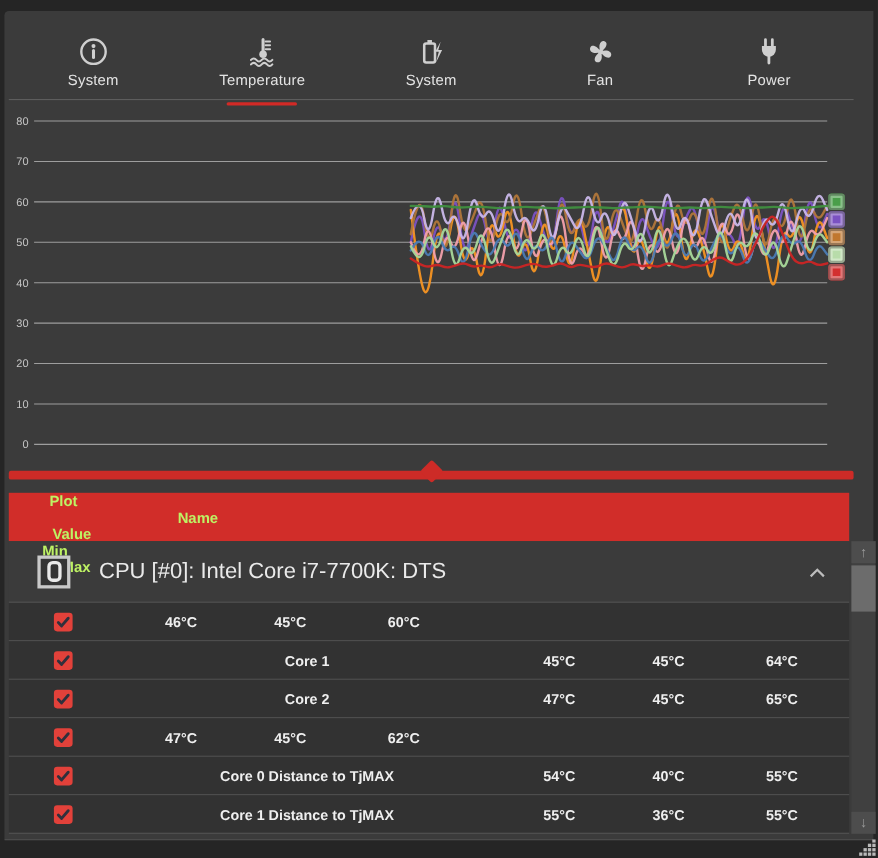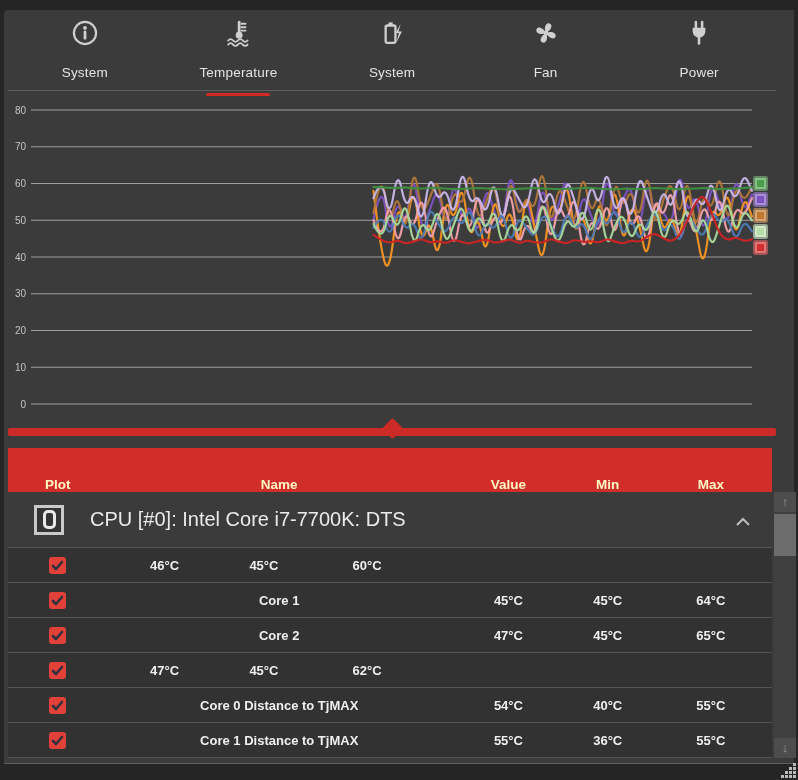--- a/index.html
+++ b/index.html
@@ -16,21 +16,21 @@
     border-bottom:1px solid #5f5f5f;
     border-radius:4px 0 0 0;
   }
   
   .tabs {
     position:absolute; left:4px; top:8px; width:768px; height:72px;
     display:flex;
   }
   .tab {
     flex:1; display:flex; flex-direction:column; align-items:center;
-    justify-content:space-between; padding-bottom:10px; position:relative;
+    justify-content:flex-end; padding-bottom:10px; position:relative;
     cursor:pointer;
   }
   .tab-icon { width:30px; height:30px; margin-bottom:3px; }
   .tab-icon svg { width:30px; height:30px; stroke:#cfcfcf; fill:none;
     stroke-width:1.9; stroke-linecap:round; stroke-linejoin:round; }
   .tab-icon .fillpart { fill:#cfcfcf; stroke:none; }
   .tab-label { font-size:13.5px; color:#e3e3e3; letter-spacing:.2px; }
   .tab.active::after {
     content:""; position:absolute; left:50%; transform:translateX(-50%);
     bottom:-6px; width:64px; height:3px; background:#d22a26; border-radius:2px;
@@ -50,22 +50,22 @@
   
   .slider { position:absolute; left:4px; top:418px; width:768px; height:8px;
     background:#cd2b27; border-radius:2px; cursor:pointer; }
   .slider-handle {
     position:absolute; top:-7px; width:15px; height:15px; background:#cd2b27;
     transform:rotate(45deg); border-radius:2px; cursor:grab;
   }
   
   .table { position:absolute; left:4px; top:438px; width:764px; }
   .thead {
-    display:flex; align-items:flex-end; height:44px; background:#d12d29;
-    color:#fef9c3; font-weight:bold; font-size:13.5px;
+    display:flex; align-items:flex-start; height:44px; background:#d12d29;
+    color:#bef264; font-weight:bold; font-size:13.5px;flex-direction:column;
   }
   .col-plot  { width:13%; text-align:center; }
   .col-name  { width:45%; text-align:center; }
   .col-value { width:15%; text-align:center; }
   .col-min   { width:11%; text-align:center; }
   .col-max   { width:16%; text-align:center; }
   .group-row {
     display:flex; align-items:center; height:56px; background:#3b3b3b;
     border-bottom:1px solid #565656; padding:0 20px 0 26px;
   }

